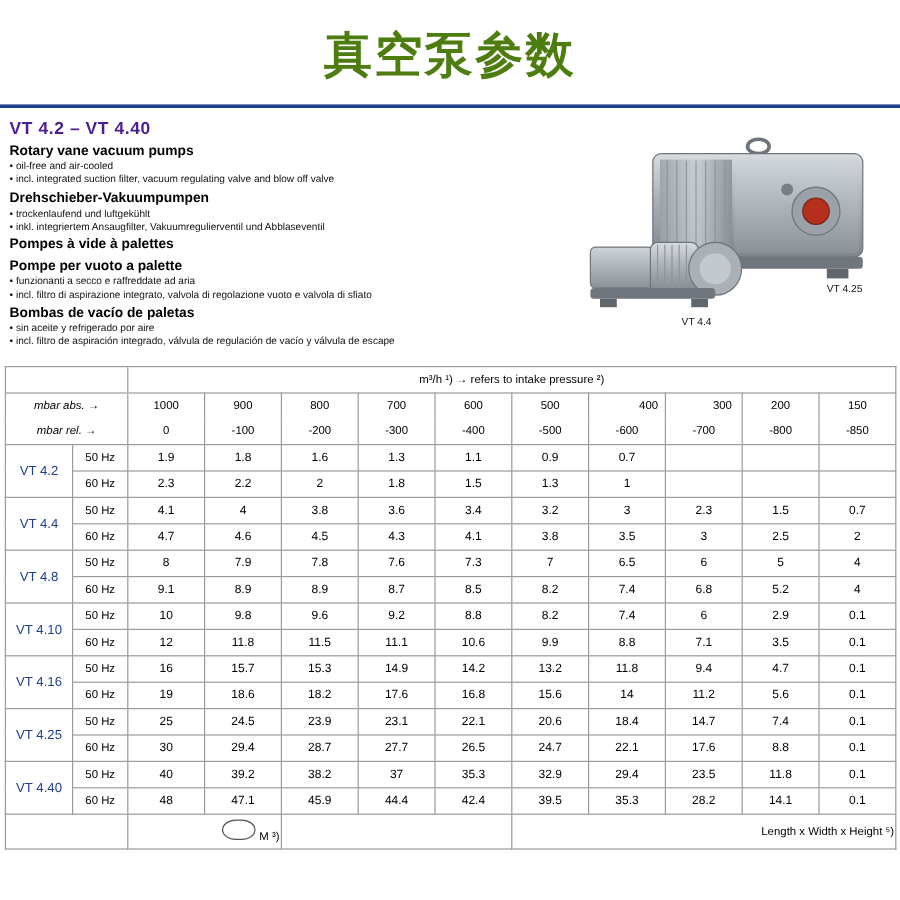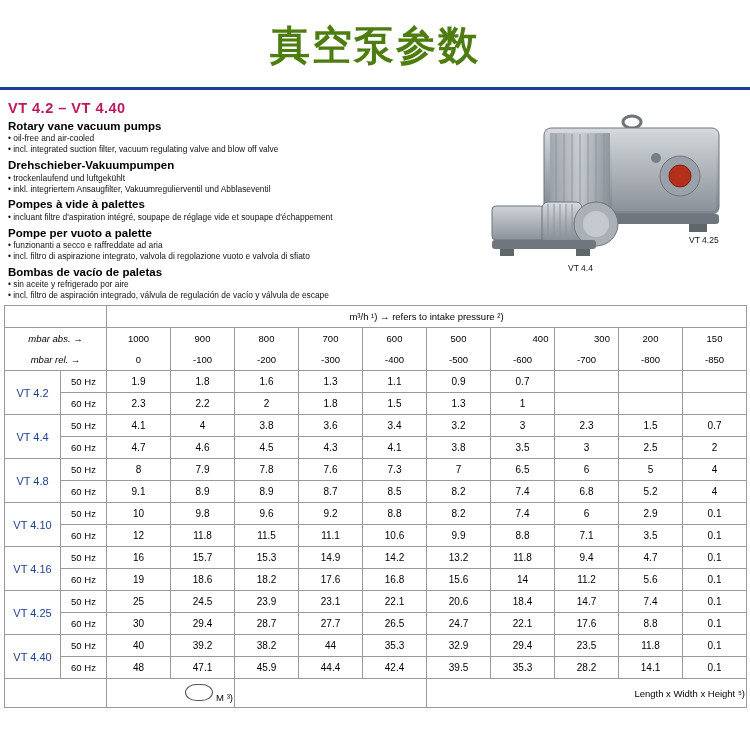--- a/index.html
+++ b/index.html
@@ -27,21 +27,21 @@
     margin:0 0 10px 0;
   }
   
   .header{
     position:relative;
     padding:0 6px 0 8px;
     height:205px;
     box-sizing:border-box;
   }
   .model-range{
-    color:#be185d;
+    color:#4c1d95;
     font-weight:bold;
     font-size:14.5px;
     letter-spacing:.5px;
     margin-bottom:3px;
   }
   .lang-name{
     font-weight:bold;
     font-size:11.5px;
     line-height:1.25;
     margin-top:3px;
@@ -142,21 +142,20 @@
   </div>
 
   <div>
     <div class="lang-name">Drehschieber-Vakuumpumpen</div>
     <div class="lang-bullet">• trockenlaufend und luftgekühlt</div>
     <div class="lang-bullet">• inkl. integriertem Ansaugfilter, Vakuumregulierventil und Abblaseventil</div>
   </div>
 
   <div>
     <div class="lang-name">Pompes à vide à palettes</div>
-    <div class="lang-bullet">• incluant filtre d'aspiration intégré, soupape de réglage vide et soupape d'échappement</div>
   </div>
 
   <div>
     <div class="lang-name">Pompe per vuoto a palette</div>
     <div class="lang-bullet">• funzionanti a secco e raffreddate ad aria</div>
     <div class="lang-bullet">• incl. filtro di aspirazione integrato, valvola di regolazione vuoto e valvola di sfiato</div>
   </div>
 
   <div>
     <div class="lang-name">Bombas de vacío de paletas</div>
@@ -435,21 +434,21 @@
       <td>8.8</td>
       <td>0.1</td>
     </tr>
 
     <tr>
       <td rowspan="2" class="model">VT 4.40</td>
       <td class="hz">50 Hz</td>
       <td>40</td>
       <td>39.2</td>
       <td>38.2</td>
-      <td>44</td>
+      <td>37</td>
       <td>35.3</td>
       <td>32.9</td>
       <td>29.4</td>
       <td>23.5</td>
       <td>11.8</td>
       <td>0.1</td>
     </tr>
     <tr>
       <td class="hz">60 Hz</td>
       <td>48</td>

